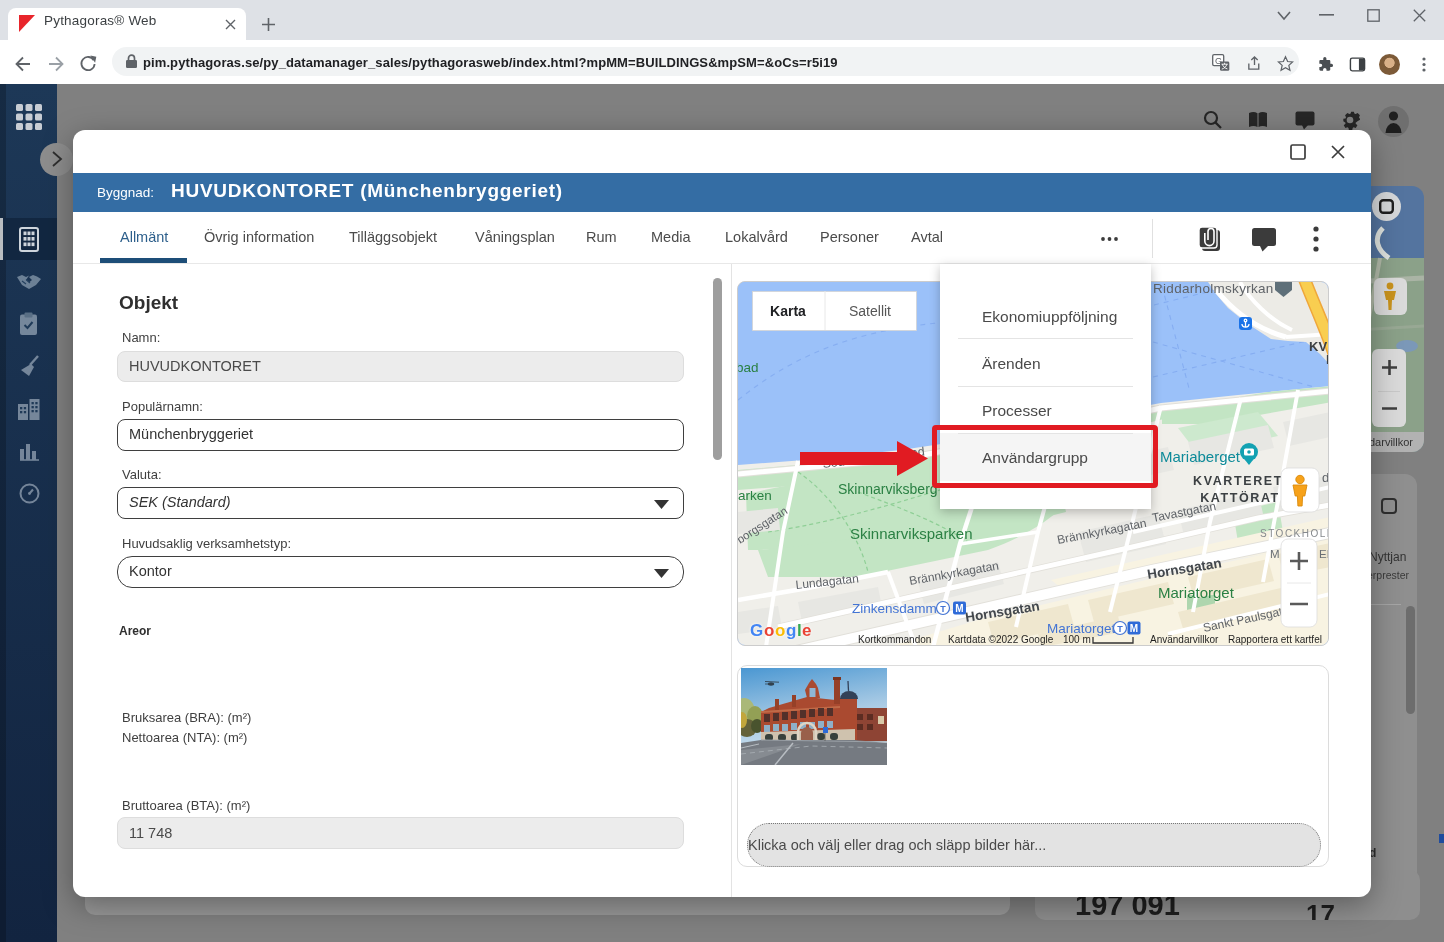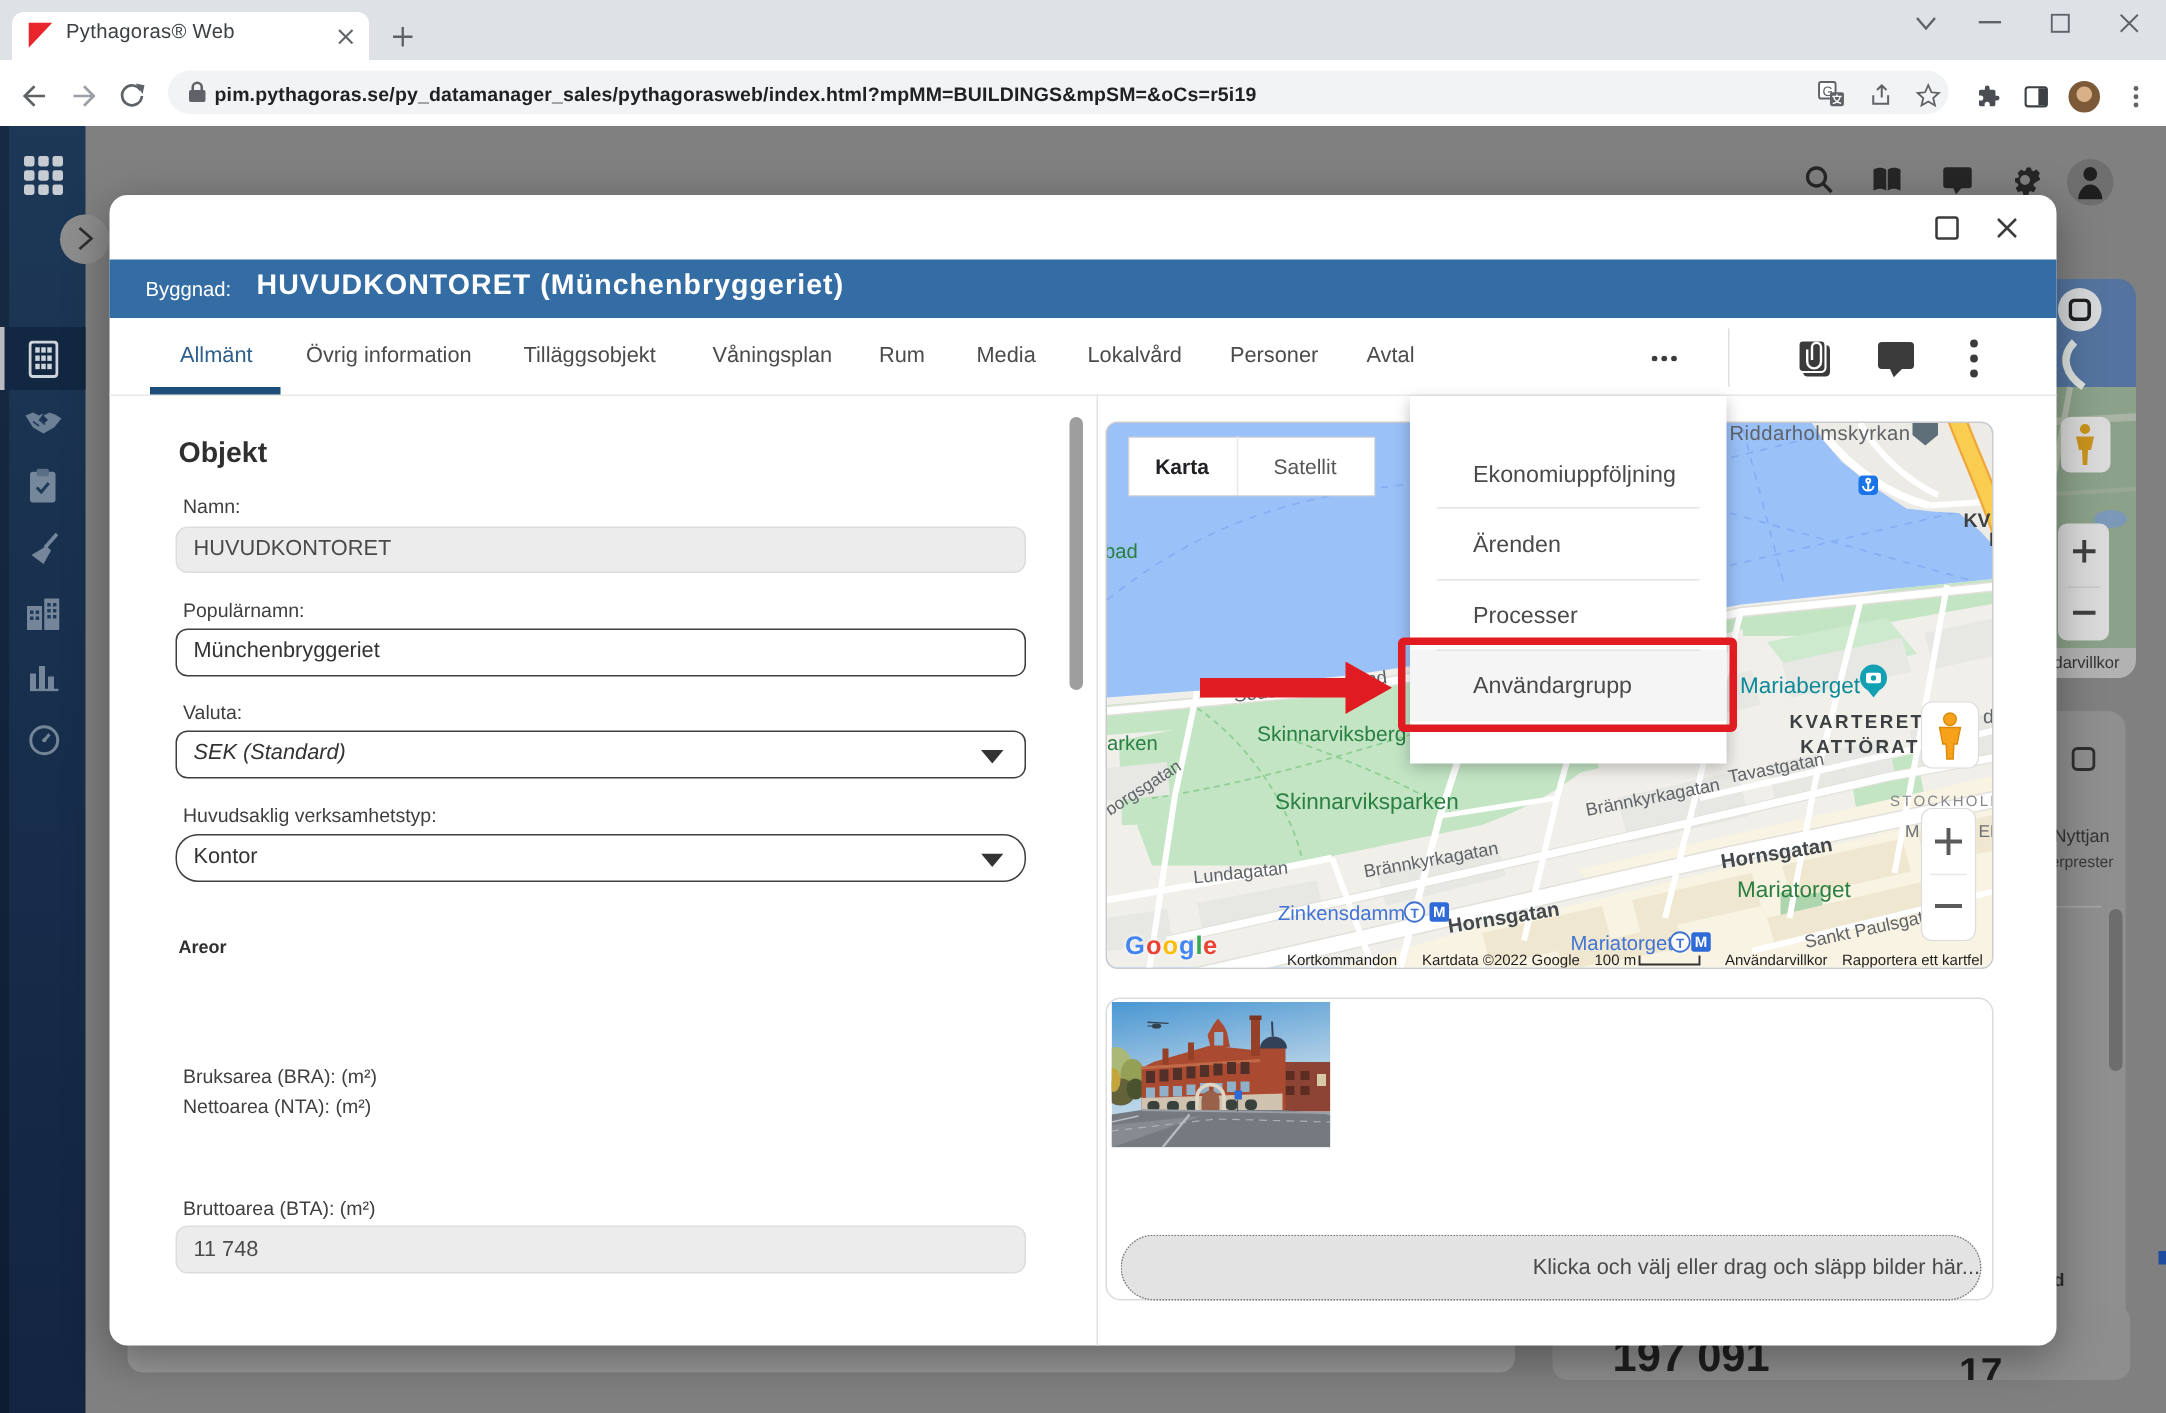--- a/index.html
+++ b/index.html
@@ -588,21 +588,21 @@
           <g fill="#32424e">
               <ellipse cx="30" cy="16" rx="3.2" ry="1.7"></ellipse>
               <path d="M24,16 h7" stroke="#32424e" stroke-width="0.8" fill="none"></path>
               <path d="M24,13.5 L38,14.2" stroke="#32424e" stroke-width="0.9" fill="none"></path>
             </g>
 
           <rect x="82" y="59" width="5" height="6" fill="#2d6bd8"></rect>
           <path d="M84,65 v8" stroke="#555" stroke-width="0.8"></path>
         </svg>
       </div>
-      <div class="abs" style="left:9px;top:157px;width:574px;height:44px;background:#e3e3e3;border:1px dotted #777;border-radius:22px;text-align:right;line-height:42px;font-size:14.5px;color:#4a4a4a;">Klicka och välj eller drag och släpp bilder här...</div>
+      <div class="abs" style="left:9px;top:157px;width:574px;height:44px;background:#e3e3e3;border:1px dotted #777;border-radius:22px;text-align:left;line-height:42px;font-size:14.5px;color:#4a4a4a;">Klicka och välj eller drag och släpp bilder här...</div>
     </div>
   </div>
 </div>
 
 <div class="abs" id="menu" style="left:940px;top:264px;width:211px;height:245px;background:#fff;box-shadow:0 3px 10px rgba(0,0,0,0.25);font-size:15.5px;color:#4a4a4a;">
   <div class="abs" style="left:42px;top:44px;">Ekonomiuppföljning</div>
   <div class="abs" style="left:18px;top:74px;width:175px;height:1px;background:#e4e4e4;"></div>
   <div class="abs" style="left:42px;top:91px;">Ärenden</div>
   <div class="abs" style="left:18px;top:122px;width:175px;height:1px;background:#e4e4e4;"></div>
   <div class="abs" style="left:42px;top:138px;">Processer</div>

